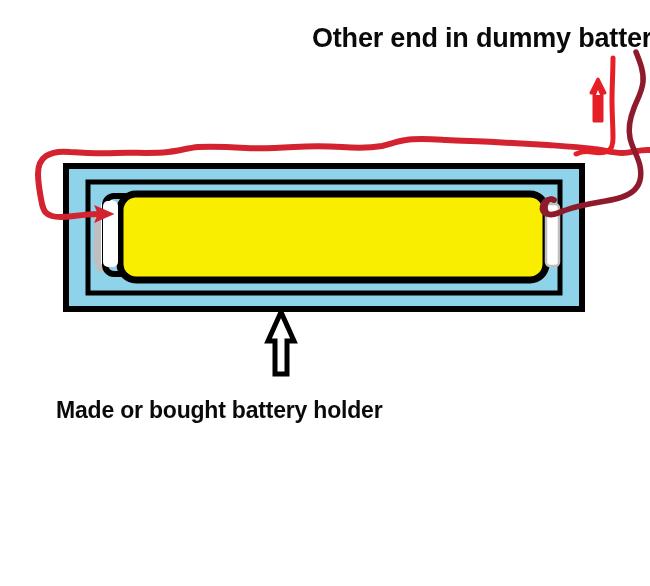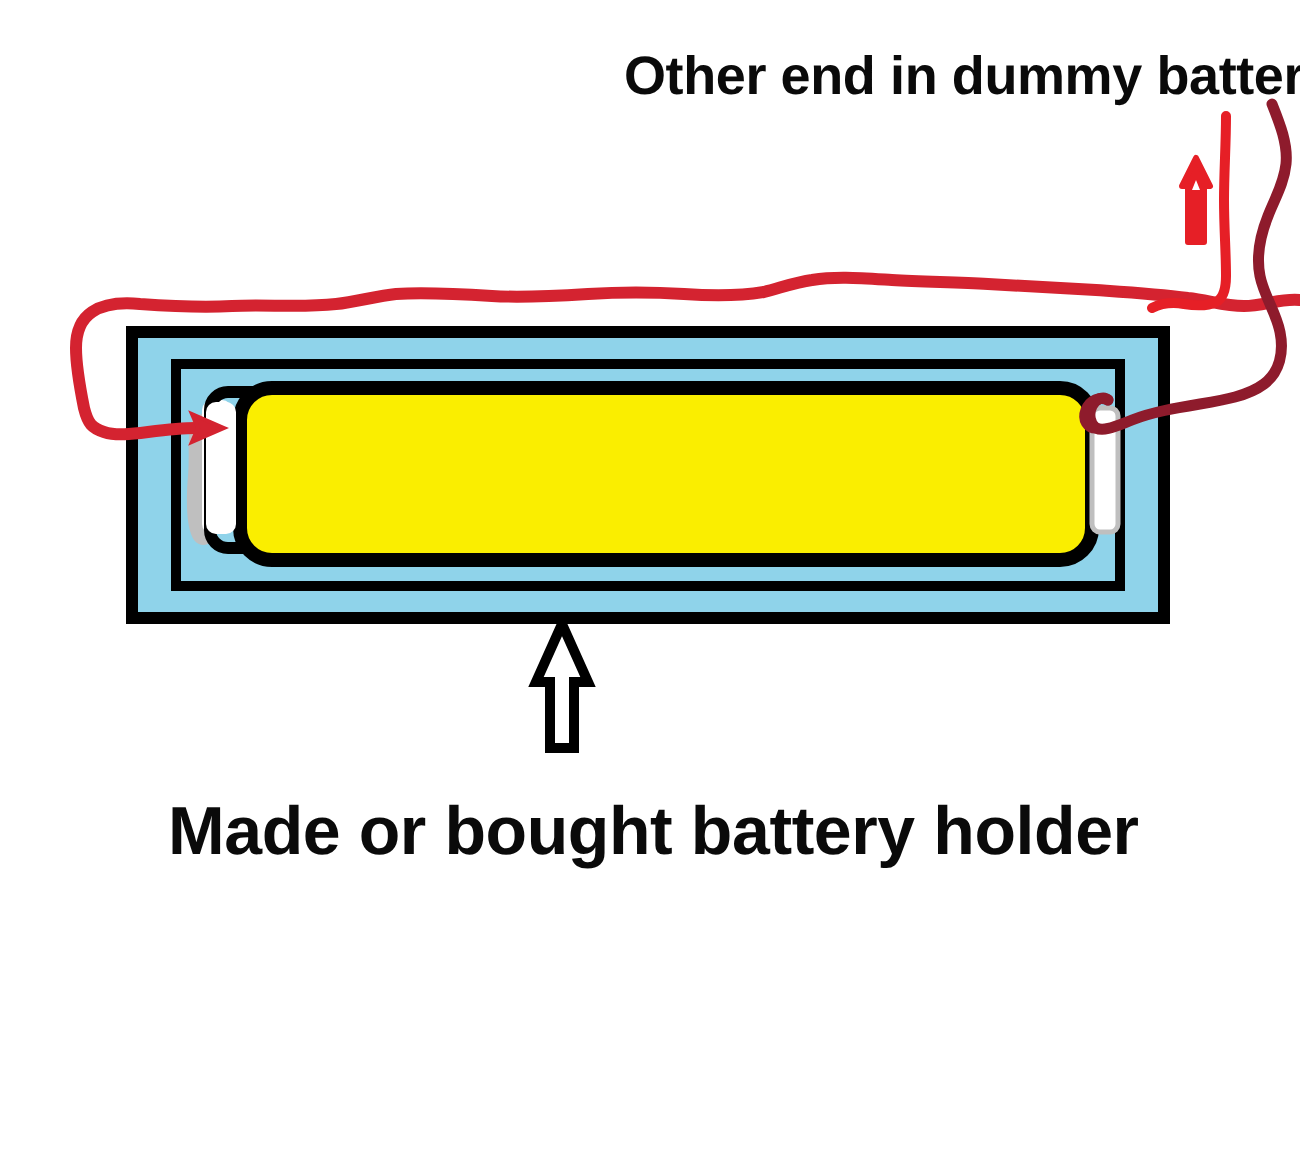--- a/index.html
+++ b/index.html
@@ -31,23 +31,23 @@
     line-height: 1.22;
     letter-spacing: -0.2px;
   }
   #label-dummy {
     left: 312px;
     top: 22px;
     font-size: 27px;
     width: 340px;
   }
   #label-holder {
-    left: 84px;
+    left: 56px;
     top: 396px;
-    font-size: 34px;
+    font-size: 23px;
   }
 </style>
 </head>
 <body>
 
 <svg id="canvas" viewBox="0 0 650 586">
 
   <rect x="0" y="0" width="650" height="586" fill="#ffffff"></rect>
 
   <g>

